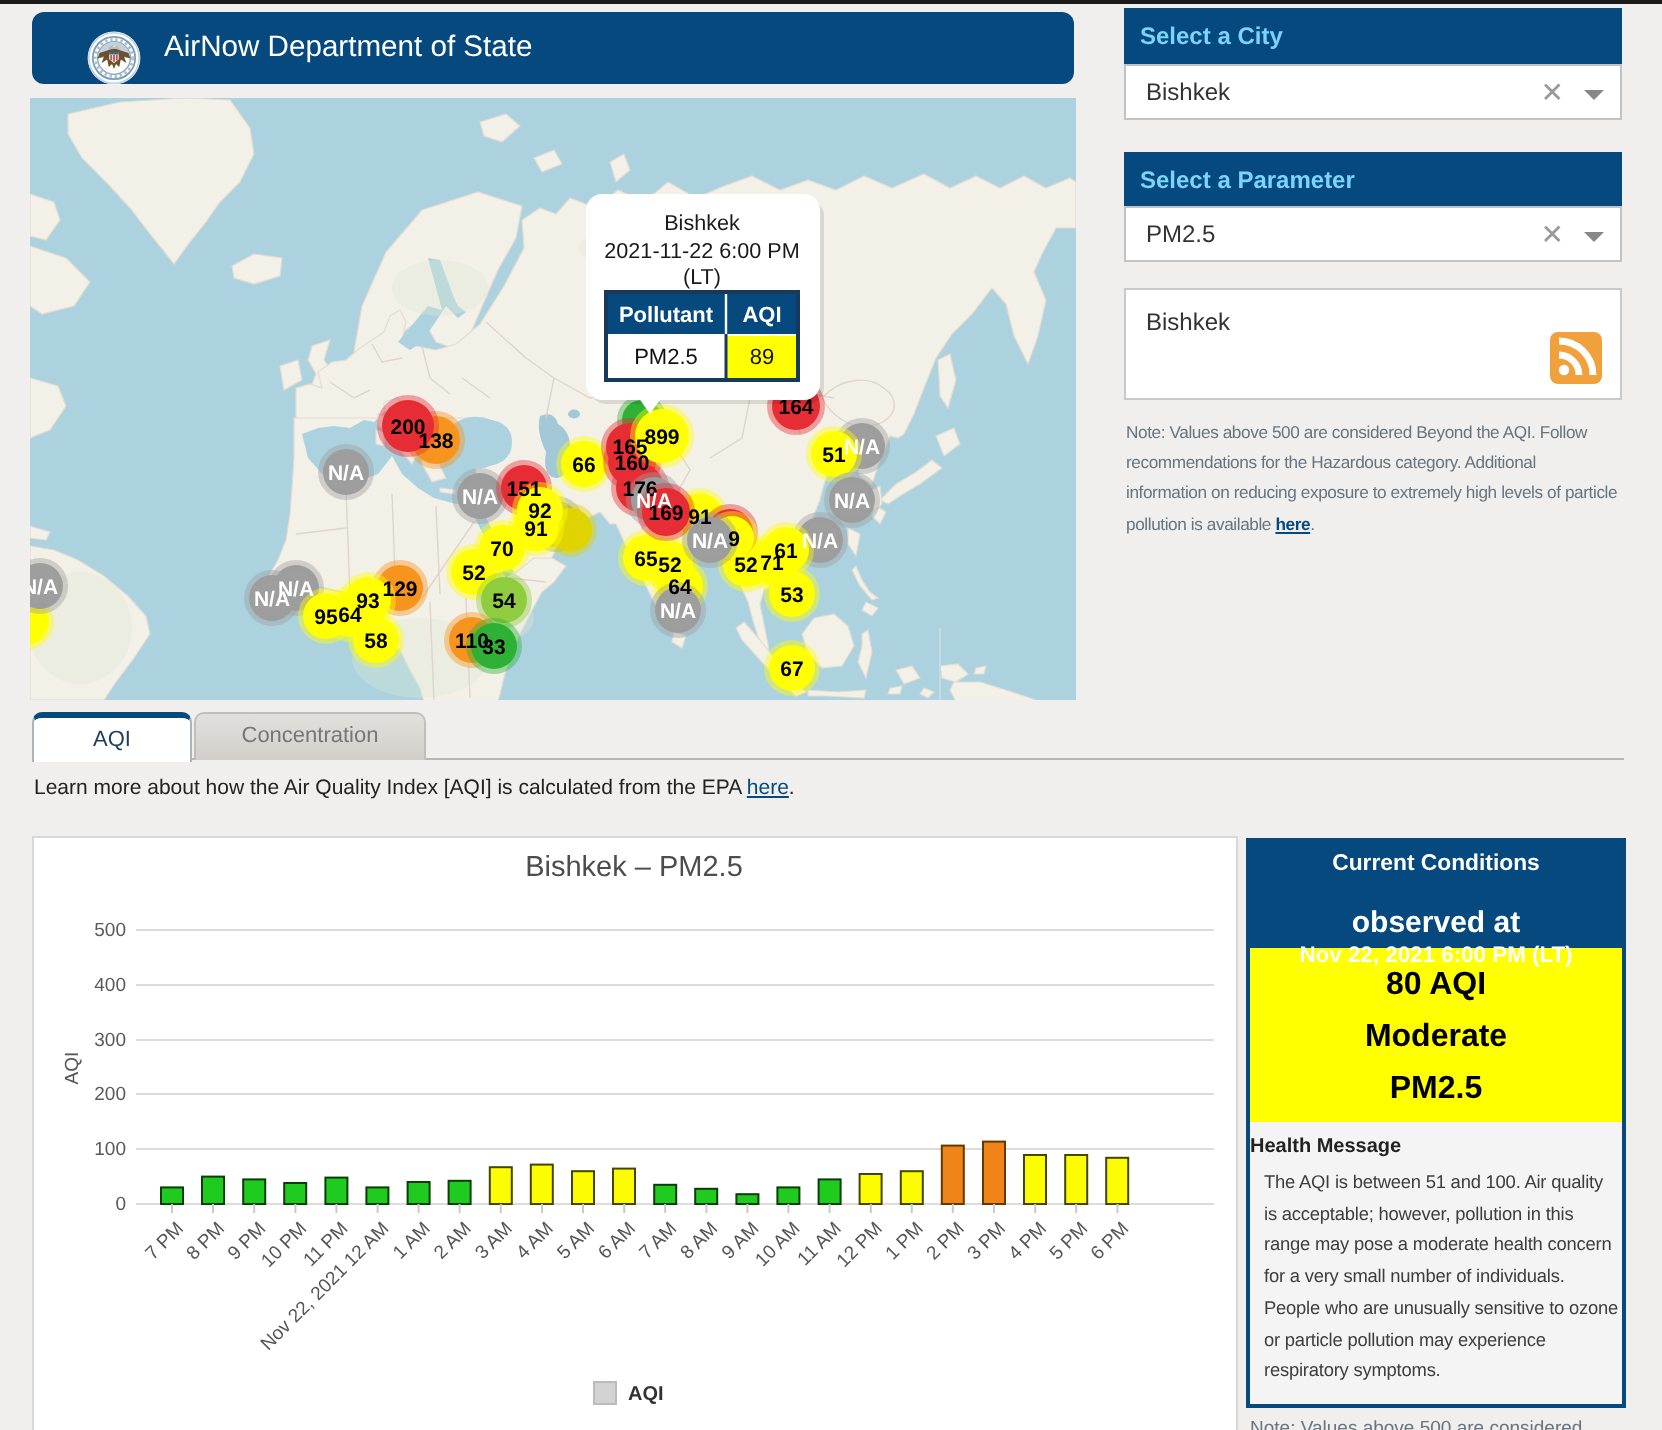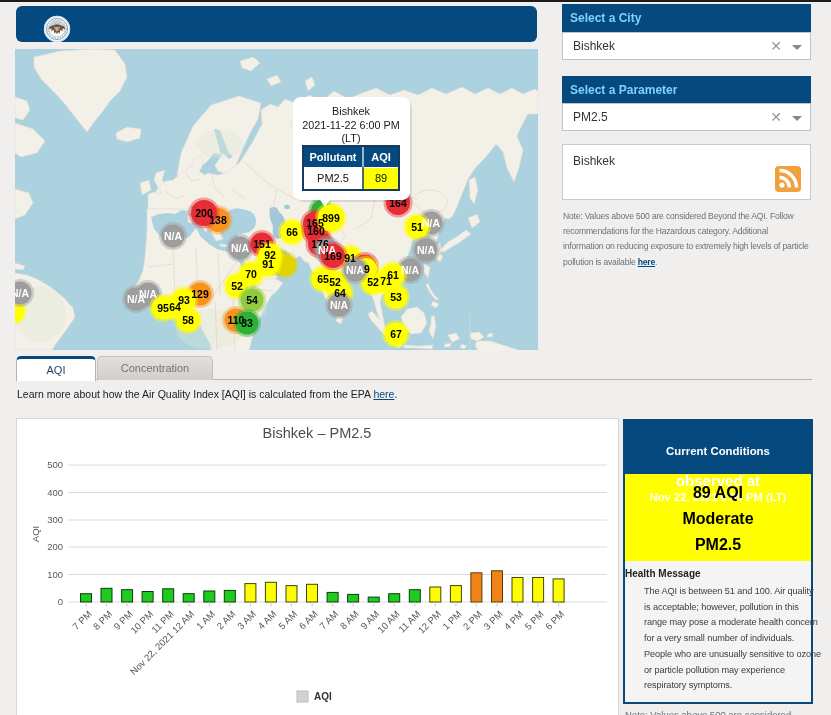--- a/index.html
+++ b/index.html
@@ -24,47 +24,48 @@
 .tab { position:absolute; top:0; height:24px; text-align:center; font-size:11px; line-height:23px; border-radius:5px 5px 0 0; }
 .tab.on { left:0; width:80px; background:#fff; border:1px solid #a9b6bf; border-top:3px solid #06497f; border-bottom:none; height:25px; color:#1c3f5e; z-index:2; }
 .tab.off { background:linear-gradient(#e2e0dc,#d2cfca); border:1px solid #c2bfba; border-bottom:none; color:#757575; }
 .learn { position:absolute; left:17px; top:388px; font-size:10.5px; color:#222; }
 .learn a { color:#06497f; }
 
 .chart { position:absolute; left:16px; top:418px; width:603px; height:302px; background:#fff; border:1px solid #d8d8d8; }
 
 .cc { position:absolute; left:623px; top:419px; width:190px; height:285px; border:2px solid #06497f; background:#f4f4f4; }
 .cc-h { background:#06497f; color:#fff; text-align:center; height:53px; padding-top:5px; }
-.cc-h .l1 { font-size:11.4px; font-weight:bold;margin-top:19px; }
+.cc-h .l1 { font-size:11.4px; font-weight:bold; }
 .cc-h .l2 { font-size:15px; font-weight:bold; margin-top:15px; }
 .cc-h .l3 { font-size:11.2px; font-weight:bold; margin-top:2px; }
 .cc-y { background:#ffff00; text-align:center; height:87px; padding-top:6px; }
 .cc-y div { font-size:16px; font-weight:bold; color:#000; line-height:25.8px; }
 .cc-hm { text-align:left; font-size:10px; font-weight:bold; color:#222; padding-top:7px; }
-.cc-p { font-size:9.2px; letter-spacing:-0.1px; color:#3d3d3d; padding:5px 4px 0 7px; line-height:15.7px; white-space:nowrap;margin-left:12px; }
+.cc-p { font-size:9.2px; letter-spacing:-0.1px; color:#3d3d3d; padding:5px 4px 0 7px; line-height:15.7px; white-space:nowrap; }
 .note2 { position:absolute; left:625px; top:709px; width:200px; font-size:9.5px; color:#67737d; }
 </style>
 </head>
 <body>
 <div class="topbar"></div>
 <div class="hdr">
   <svg class="seal" width="36" height="36" viewBox="0 0 36 36">
     <circle cx="18" cy="18" r="13.2" fill="#fbfcfd"></circle>
     <circle cx="18" cy="18" r="12.6" fill="none" stroke="#c2d2dd" stroke-width="0.8"></circle>
     <circle cx="18" cy="18" r="10.6" fill="#fff" stroke="#7d9db6" stroke-width="0.9"></circle>
     <circle cx="18" cy="18" r="9.3" fill="none" stroke="#a9bfce" stroke-width="1.4" stroke-dasharray="1.2 1.4"></circle>
     <circle cx="18" cy="18" r="8.2" fill="#fdfdfc" stroke="#88a8be" stroke-width="0.7"></circle>
     <path d="M10 18 a8 8 0 0 1 16 0 Z" fill="#c3d2da"></path>
     <circle cx="18" cy="14.2" r="2.8" fill="#aebfca"></circle>
     <path d="M17.2 12.2 q0.8 -1 1.8 -0.4 l-0.6 0.8 z" fill="#e8e4d8"></path>
     <path d="M17 13.5 L10.8 15.5 L9.8 18.2 L13 17.2 L11.8 20.5 L14.6 18.8 L15.4 22.5 L17 21 L18 23.5 L19 21 L20.6 22.5 L21.4 18.8 L24.2 20.5 L23 17.2 L26.2 18.2 L25.2 15.5 L19 13.5 Z" fill="#6d4f2b"></path>
     <path d="M15.6 15 h4.8 v3.6 l-2.4 2 l-2.4 -2 Z" fill="#e9eaec"></path>
     <path d="M15.6 15 h4.8 v1.3 h-4.8 Z" fill="#3f6587"></path>
     <path d="M16.6 16.5 v2.6 M18 16.5 v3.4 M19.4 16.5 v2.6" stroke="#c1574a" stroke-width="0.9" fill="none"></path>
   </svg>
+  <div class="ttl">AirNow Department of State</div>
 </div>
 
 <div class="sb-h" style="top:4px;">Select a City</div>
 <div class="sel" style="top:32px;">Bishkek<span class="x">✕</span><span class="car"></span></div>
 <div class="sb-h" style="top:76px;">Select a Parameter</div>
 <div class="sel" style="top:103px;">PM2.5<span class="x">✕</span><span class="car"></span></div>
 <div class="sbox">Bishkek
   <svg width="26" height="26" viewBox="0 0 26 26" style="position:absolute; right:9px; bottom:7px;">
     <rect width="26" height="26" rx="4" fill="#f0a13c"></rect>
     <circle cx="7" cy="19" r="2.6" fill="#fff"></circle>
@@ -385,20 +386,20 @@
 </svg>
 </div>
 
 <div class="cc">
   <div class="cc-h">
     <div class="l1">Current Conditions</div>
     <div class="l2">observed at</div>
     <div class="l3">Nov 22, 2021 6:00 PM (LT)</div>
   </div>
   <div class="cc-y">
-    <div>89 AQI</div>
+    <div>80 AQI</div>
     <div>Moderate</div>
     <div>PM2.5</div>
   </div>
   <div class="cc-hm">Health Message</div>
   <div class="cc-p">The AQI is between 51 and 100. Air quality<br>is acceptable; however, pollution in this<br>range may pose a moderate health concern<br>for a very small number of individuals.<br>People who are unusually sensitive to ozone<br>or particle pollution may experience<br>respiratory symptoms.</div>
 </div>
 <div class="note2">Note: Values above 500 are considered Beyond</div>
 
 </body></html>

